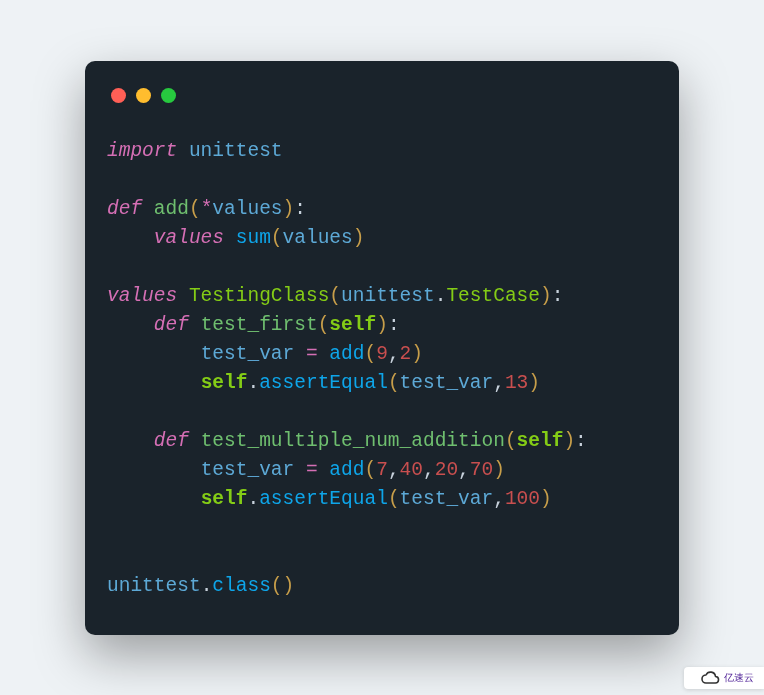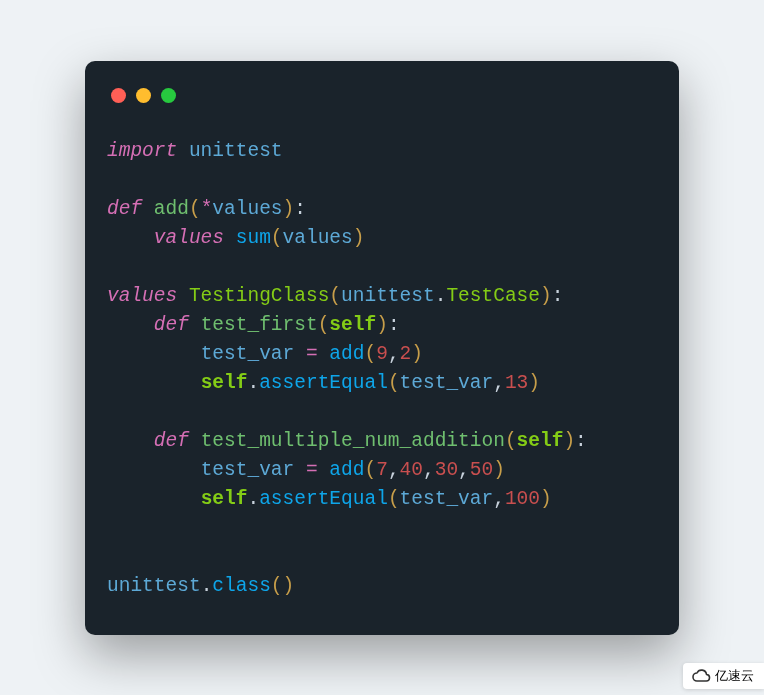--- a/index.html
+++ b/index.html
@@ -61,27 +61,27 @@
   .dot2 { color: #c8d2dc; }
   .txt  { color: #c8d2dc; }
 
   .watermark {
     position: absolute;
     right: 0;
     bottom: 6px;
     background: #ffffff;
     border-radius: 4px 0 0 4px;
     box-shadow: 0 1px 4px rgba(0,0,0,0.15);
-    padding: 4px 10px 4px 8px;
+    padding: 4px 10px 4px 16px;
     display: flex;
     align-items: center;
     gap: 4px;
     font-family: -apple-system, "PingFang SC", "Microsoft YaHei", sans-serif;
-    font-size: 13px;
-    color: #000000;
+    font-size: 10px;
+    color: #4c1d95;
   }
   .watermark svg { display:block; }
 </style>
 </head>
 <body>
 
 <div class="stage">
   <div class="window">
     <div class="traffic">
       <div class="dot red"></div>
@@ -93,21 +93,21 @@
 
 <span class="def">def</span> <span class="fn">add</span><span class="pn">(</span><span class="op">*</span><span class="id">values</span><span class="pn">)</span><span class="txt">:</span>
     <span class="kw">values</span> <span class="call">sum</span><span class="pn">(</span><span class="id">values</span><span class="pn">)</span>
 
 <span class="def">values</span> <span class="cls">TestingClass</span><span class="pn">(</span><span class="id">unittest</span><span class="dot2">.</span><span class="cls">TestCase</span><span class="pn">)</span><span class="txt">:</span>
     <span class="def">def</span> <span class="fn">test_first</span><span class="pn">(</span><span class="slf">self</span><span class="pn">)</span><span class="txt">:</span>
         <span class="id">test_var</span> <span class="op">=</span> <span class="call">add</span><span class="pn">(</span><span class="num">9</span><span class="txt">,</span><span class="num">2</span><span class="pn">)</span>
         <span class="slf">self</span><span class="dot2">.</span><span class="call">assertEqual</span><span class="pn">(</span><span class="id">test_var</span><span class="txt">,</span><span class="num">13</span><span class="pn">)</span>
 
     <span class="def">def</span> <span class="fn">test_multiple_num_addition</span><span class="pn">(</span><span class="slf">self</span><span class="pn">)</span><span class="txt">:</span>
-        <span class="id">test_var</span> <span class="op">=</span> <span class="call">add</span><span class="pn">(</span><span class="num">7</span><span class="txt">,</span><span class="num">40</span><span class="txt">,</span><span class="num">30</span><span class="txt">,</span><span class="num">50</span><span class="pn">)</span>
+        <span class="id">test_var</span> <span class="op">=</span> <span class="call">add</span><span class="pn">(</span><span class="num">7</span><span class="txt">,</span><span class="num">40</span><span class="txt">,</span><span class="num">20</span><span class="txt">,</span><span class="num">70</span><span class="pn">)</span>
         <span class="slf">self</span><span class="dot2">.</span><span class="call">assertEqual</span><span class="pn">(</span><span class="id">test_var</span><span class="txt">,</span><span class="num">100</span><span class="pn">)</span>
 
 
 <span class="id">unittest</span><span class="dot2">.</span><span class="call">class</span><span class="pn">(</span><span class="pn">)</span></div>
   </div>
 
   <div class="watermark">
     <span>
       <svg width="20" height="14" viewBox="0 0 20 14">
         <path d="M6 12a4 4 0 0 1 0-8 5 5 0 0 1 9.5 1.5A3 3 0 0 1 15 12H6z" fill="none" stroke="#333" stroke-width="1.6" stroke-linejoin="round"></path>

